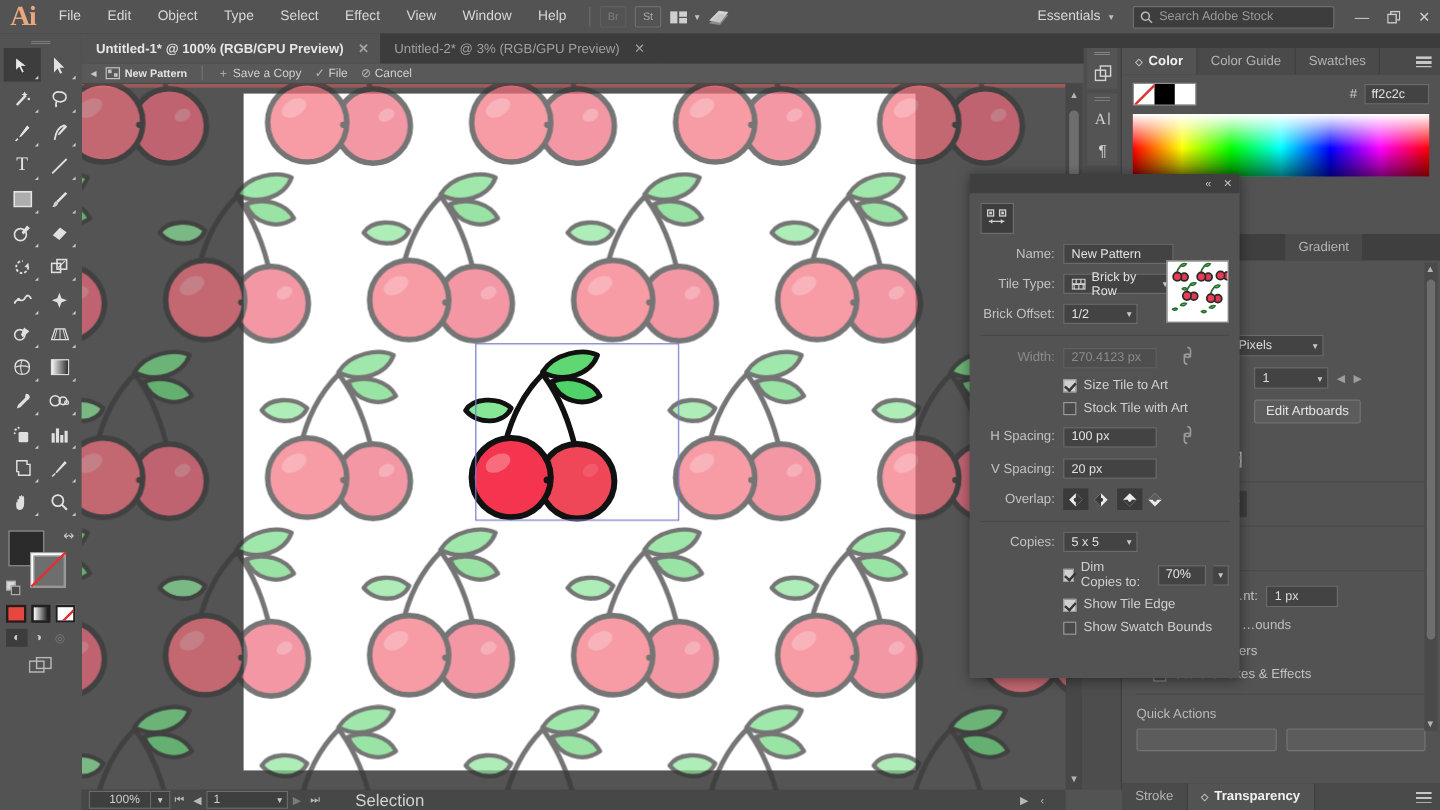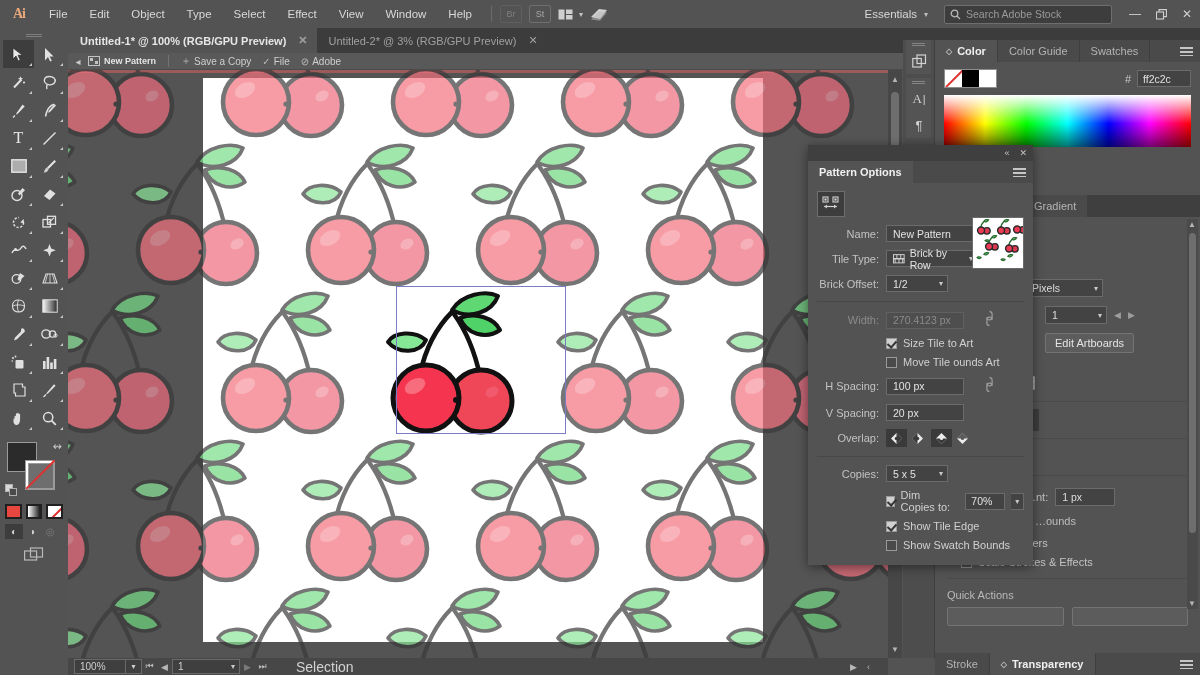--- a/index.html
+++ b/index.html
@@ -8,21 +8,21 @@
     font-family: "Liberation Sans", sans-serif;
     background:#535353; color:#d6d6d6; font-size:11px;
     -webkit-font-smoothing:antialiased;
   }
   .app { position:relative; width:1200px; height:675px; }
 
   
   .menubar { position:absolute; left:0; top:0; width:1200px; height:28px;
     background:#535353; display:flex; align-items:center; }
   .ai-logo { width:38px; height:28px; display:flex; align-items:center;
-    justify-content:center; font-size:14px; font-weight:bold; color:#e8a87c;
+    justify-content:center; font-size:23px; font-weight:bold; color:#e8a87c;
     font-family:"Liberation Serif", serif; letter-spacing:-1px; }
   .menu-items { display:flex; align-items:center; height:28px; }
   .menu-item { padding:0 11px; height:28px; line-height:28px; font-size:11.5px;
     color:#d8d8d8; cursor:default; }
   .mb-sep { width:1px; height:16px; background:#6b6b6b; margin:0 8px; }
   .mb-btn { width:22px; height:18px; border:1px solid #6f6f6f; border-radius:2px;
     display:flex; align-items:center; justify-content:center; font-size:9px;
     color:#a9a9a9; margin-right:7px; }
   .mb-btn.dim { color:#7e7e7e; border-color:#5f5f5f;text-align:right; }
   .mb-ico { margin-right:7px; display:flex; align-items:center; }
@@ -126,21 +126,21 @@
   .vs-thumb { position:absolute; left:3px; top:22px; width:8px; height:470px;
     background:#6e6e6e; border-radius:4px; }
   .vs-ar { position:absolute; left:0; width:14px; height:14px; color:#b5b5b5;
     font-size:8px; display:flex; align-items:center; justify-content:center; }
 
   
   .statusbar { position:absolute; left:68px; top:658px; width:820px; height:17px;
     background:#474747; display:flex; align-items:center; font-size:10px;
     color:#cfcfcf; }
   .zoombox { width:52px; height:15px; background:#3f3f3f; border:1px solid #6a6a6a;
-    display:flex; align-items:center; padding-left:5px; margin-left:6px; font-size:10px; }
+    display:flex; align-items:center; padding-left:16px; margin-left:6px; font-size:10px; }
   .zoomchev { width:16px; height:15px; background:#3f3f3f; border:1px solid #6a6a6a;
     border-left:none; display:flex; align-items:center; justify-content:center;
     font-size:8px; }
   .navbtn { width:15px; text-align:center; color:#b8b8b8; font-size:9px; }
   .navbtn.dim { color:#7b7b7b; }
   .pagebox { width:68px; height:15px; background:#3f3f3f; border:1px solid #6a6a6a;
     display:flex; align-items:center; padding-left:5px; }
   .status-txt { position:absolute; left:228px; font-size:14px; color:#d2d2d2; }
   .st-right { position:absolute; right:18px; display:flex; gap:10px; color:#b8b8b8;
     font-size:9px; }
@@ -182,21 +182,21 @@
     font-size:10.5px; color:#e0e0e0; display:flex; align-items:center; padding-left:5px; }
   .spectrum { margin-top:7px; height:52px; position:relative; }
   .sp-hue { position:absolute; inset:0;
     background:linear-gradient(to right,#f00,#ff0,#0f0,#0ff,#00f,#f0f,#f00); }
   .sp-white { position:absolute; inset:0;
     background:linear-gradient(to bottom,#fff,rgba(255,255,255,0) 55%,rgba(0,0,0,.55)); }
 
   
   .behind { position:absolute; left:0; top:155px; width:265px; height:480px;
     background:#535353; }
-  .bh-tabs { display:flex; height:22px; background:#3f3f3f; }
+  .bh-tabs { display:flex; height:22px; background:#3f3f3f;gap:48px; }
   .bh-tab { display:flex; align-items:center; padding:0 11px; font-size:11px;
     color:#b4b4b4; background:#4a4a4a; border-right:1px solid #3f3f3f; }
   .bh-body { padding:10px 12px; }
   .pf-row { display:flex; align-items:center; margin-bottom:9px; gap:7px; }
   .pf-lbl { font-size:11px; color:#c0c0c0; }
   .sel-ctl { height:18px; background:#434343; border:1px solid #6b6b6b;
     display:flex; align-items:center; padding:0 4px 0 6px; font-size:10.5px;
     color:#dcdcdc; justify-content:space-between; }
   .sel-ctl .cv { font-size:8px; color:#c8c8c8; margin-left:8px; }
   .btn { height:20px; background:#5c5c5c; border:1px solid #747474; border-radius:2px;
@@ -344,21 +344,21 @@
     <div class="pb-act">
       <span class="g">＋</span>
       <span>Save a Copy</span>
     </div>
     <div class="pb-act">
       <span class="g">✓</span>
       <span>File</span>
     </div>
     <div class="pb-act">
       <span class="g">⊘</span>
-      <span>Adobe</span>
+      <span>Cancel</span>
     </div>
   </div>
 
   <div class="toolpanel">
     <div class="tp-grip">
         <i></i>
       </div>
     <div class="toolgrid">
       <div class="tool sel">
         <svg width="13" height="15" viewBox="0 0 13 15">
@@ -881,26 +881,20 @@
         <div class="hamb"></div>
       </div>
     </div>
   </div>
 
   <div class="patternopts">
     <div class="po-top">
       <span>«</span>
       <span>✕</span>
     </div>
-    <div class="po-tabrow">
-      <div class="po-tab">Pattern Options</div>
-      <div class="po-tabfill">
-        <div class="hamb"></div>
-      </div>
-    </div>
 
     <div class="po-body">
       <div class="po-tile">
         <svg width="18" height="16" viewBox="0 0 18 16">
           <rect x="1" y="1" width="5" height="5" fill="none" stroke="#d2d2d2" stroke-width="1.1"></rect>
           <rect x="2.4" y="2.4" width="2.2" height="2.2" fill="#d2d2d2"></rect>
           <rect x="11" y="1" width="5" height="5" fill="none" stroke="#d2d2d2" stroke-width="1.1"></rect>
           <rect x="12.4" y="2.4" width="2.2" height="2.2" fill="#d2d2d2"></rect>
           <line x1="2" y1="10.5" x2="15" y2="10.5" stroke="#d2d2d2" stroke-width="1.2"></line>
           <path d="M2.5 10.5 L5 8.5 L5 12.5 Z" fill="#d2d2d2"></path>
@@ -952,21 +946,21 @@
             </svg>
         </div>
       </div>
 
       <div class="po-ck">
         <div class="po-ckbox on"></div>
         <span>Size Tile to Art</span>
       </div>
       <div class="po-ck">
         <div class="po-ckbox"></div>
-        <span>Move Tile ounds Art</span>
+        <span>Stock Tile with Art</span>
       </div>
 
       <div class="po-row">
         <span class="po-lbl">H Spacing:</span>
         <div class="po-field" style="width:78px;">100 px</div>
         <div class="po-link" style="margin-left:18px;">
           <svg width="11" height="17" viewBox="0 0 11 17">
               <path d="M5.5 1.5 a2.6 2.6 0 0 1 2.6 2.6 v3.2 a2.6 2.6 0 0 1 -5.2 0" fill="none" stroke="#9b9b9b" stroke-width="1.3"></path>
               <path d="M5.5 15.5 a2.6 2.6 0 0 1 -2.6 -2.6 v-3.2 a2.6 2.6 0 0 1 5.2 0" fill="none" stroke="#9b9b9b" stroke-width="1.3"></path>
             </svg>

